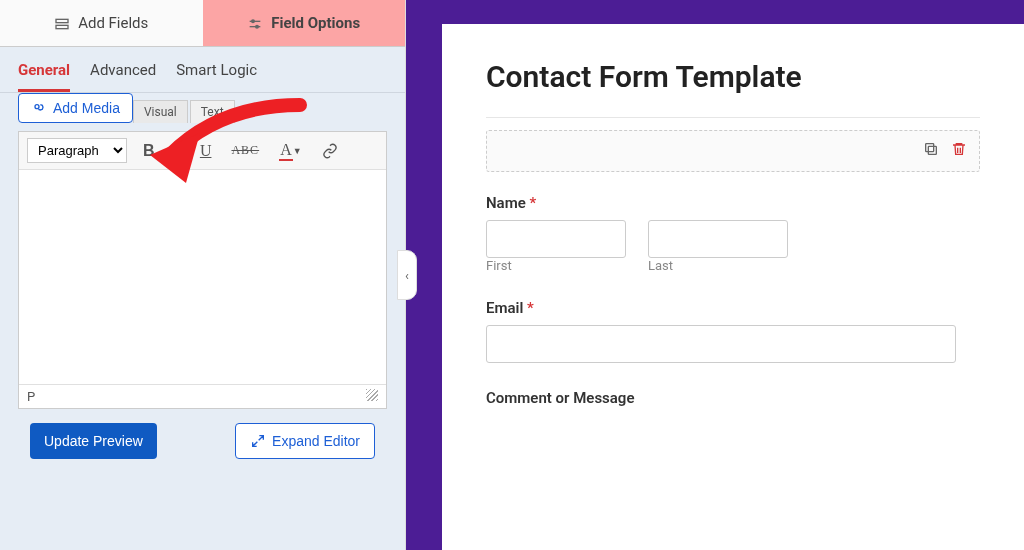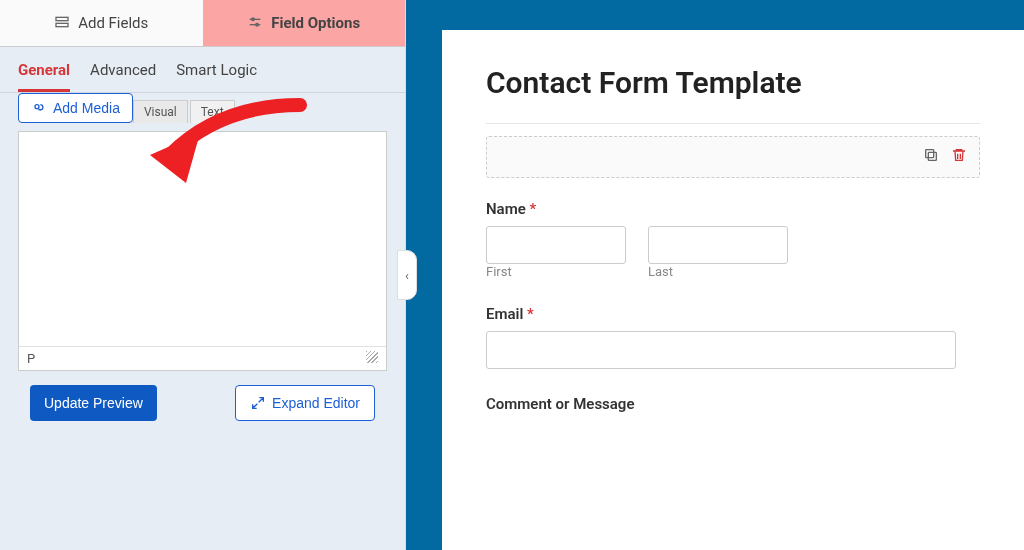--- a/index.html
+++ b/index.html
@@ -1,20 +1,20 @@
 <!DOCTYPE html>
 <html><head>
 <meta charset="utf-8">
 <style>
   * { box-sizing: border-box; margin: 0; padding: 0; }
   body { font-family: -apple-system, BlinkMacSystemFont, "Segoe UI", Roboto, sans-serif; background: #f0f0f0; width: 1024px; height: 550px; overflow: hidden; position: relative; }
   .app { display: flex; width: 100%; height: 100%; }
   .sidebar { width: 406px; background: #e6edf5; border-right: 1px solid #ddd; display: flex; flex-direction: column; position: relative; }
   .builder-tabs { display: flex; background: #f3f3f3; border-bottom: 1px solid #ccc; }
-  .builder-tab { flex: 1; padding: 14px 0; text-align: center; font-size: 15px; color: #444; cursor: pointer; display: flex; align-items: flex-start; justify-content: center; gap: 8px; }
+  .builder-tab { flex: 1; padding: 14px 0; text-align: center; font-size: 15px; color: #444; cursor: pointer; display: flex; align-items: flex-end; justify-content: center; gap: 8px; }
   .builder-tab.active { background: #fca5a5; border-bottom: none; font-weight: bold; }
   .builder-tab:not(.active) { background: #fafafa; }
   .subtabs { display: flex; gap: 20px; padding: 14px 18px 0 18px; border-bottom: 1px solid #cfd6df; }
   .subtab { font-size: 15px; color: #444; padding-bottom: 10px; cursor: pointer; }
   .subtab.active { color: #d63638; border-bottom: 3px solid #d63638; font-weight: 700; }
   .content-header { padding: 14px 18px 10px 18px; font-size: 15px; color: #333; }
   .content-header .id { color: #888; }
   .media-row { padding: 0 18px 8px 18px; display: flex; align-items: flex-end; justify-content: flex-start; position: relative; }
   .add-media-btn { border: 1px solid #1d5fd6; background: #fff; color: #1d5fd6; padding: 6px 12px; border-radius: 4px; font-size: 14px; display: flex; align-items: center; gap: 6px; cursor: pointer; }
   .editor-tabs { display: flex; gap: 2px; }
@@ -27,21 +27,21 @@
   .tb-btn.bold { font-weight: bold; font-family: Arial; }
   .tb-btn.italic { font-style: italic; }
   .tb-btn.underline { text-decoration: underline; }
   .tb-btn.strike { text-decoration: line-through; font-size: 12px; letter-spacing: 1px; }
   .textarea { width: 100%; height: 210px; border: none; padding: 8px; font-size: 14px; resize: none; outline: none; }
   .status-row { border-top: 1px solid #e0e0e0; padding: 4px 8px; font-size: 13px; color: #555; display: flex; justify-content: space-between; }
   .corner-resize { width: 12px; height: 12px; background: repeating-linear-gradient(135deg,#aaa 0,#aaa 1px,transparent 1px,transparent 3px); }
   .action-row { padding: 14px 30px; display: flex; justify-content: space-between; }
   .primary-btn { background: #0f5ac2; color: #fff; border: none; padding: 9px 14px; border-radius: 4px; font-size: 14px; cursor: pointer; }
   .secondary-btn { background: #fff; color: #1d5fd6; border: 1px solid #1d5fd6; padding: 9px 14px; border-radius: 4px; font-size: 14px; cursor: pointer; display: flex; align-items: center; gap: 6px; }
-  .preview-panel { flex: 1; background: #0369a1; padding: 30px 0 0 36px; overflow: hidden; }
+  .preview-panel { flex: 1; background: #4c1d95; padding: 24px 0 0 36px; overflow: hidden; }
   .form-card { background: #fff; height: 100%; padding: 36px 44px; overflow: hidden; }
   .form-title { font-size: 30px; font-weight: 600; color: #222; line-height: 1.15; margin-bottom: 22px; }
   .hr { border: none; border-top: 1px solid #e6e6e6; margin-bottom: 12px; }
   .field-block { border: 1px dashed #ccc; background: #fafafa; border-radius: 3px; padding: 10px 12px; display: flex; justify-content: flex-end; gap: 12px; margin-bottom: 22px; }
   .field-action { color: #666; cursor: pointer; font-size: 16px; }
   .field-action.delete { color: #d63638; }
   .label { font-size: 15px; font-weight: 600; color: #333; margin-bottom: 8px; display: block; }
   .req { color: #d63638; }
   .inline-fields { display: flex; gap: 22px; margin-bottom: 26px; }
   .sub { display: flex; flex-direction: column; }
@@ -93,20 +93,39 @@
           </svg>
         <span>Add Media</span>
       </button>
       <div class="editor-tabs">
         <div class="editor-tab active">Visual</div>
         <div class="editor-tab">Text</div>
       </div>
     </div>
 
     <div class="editor-wrap">
+      <div class="toolbar">
+        <select class="format-select">
+          <option>Paragraph</option>
+        </select>
+        <button class="tb-btn bold">B</button>
+        <button class="tb-btn italic">I</button>
+        <button class="tb-btn underline">U</button>
+        <button class="tb-btn strike">ABC</button>
+        <button class="tb-btn">
+            <span style="border-bottom:2px solid #d63638;padding:0 1px;">A</span> 
+            <span style="font-size:9px;">▼</span>
+          </button>
+        <button class="tb-btn">
+          <svg class="icon" viewBox="0 0 24 24" fill="none" stroke="#555" stroke-width="2">
+              <path d="M10 13a5 5 0 0 0 7 0l3-3a5 5 0 0 0-7-7l-1 1"></path>
+              <path d="M14 11a5 5 0 0 0-7 0l-3 3a5 5 0 0 0 7 7l1-1"></path>
+            </svg>
+        </button>
+      </div>
       <textarea class="textarea" style=""></textarea>
       <div class="status-row">
         <span>P</span>
         <span class="corner-resize"></span>
       </div>
     </div>
 
     <div class="action-row">
       <button class="primary-btn">Update Preview</button>
       <button class="secondary-btn">

